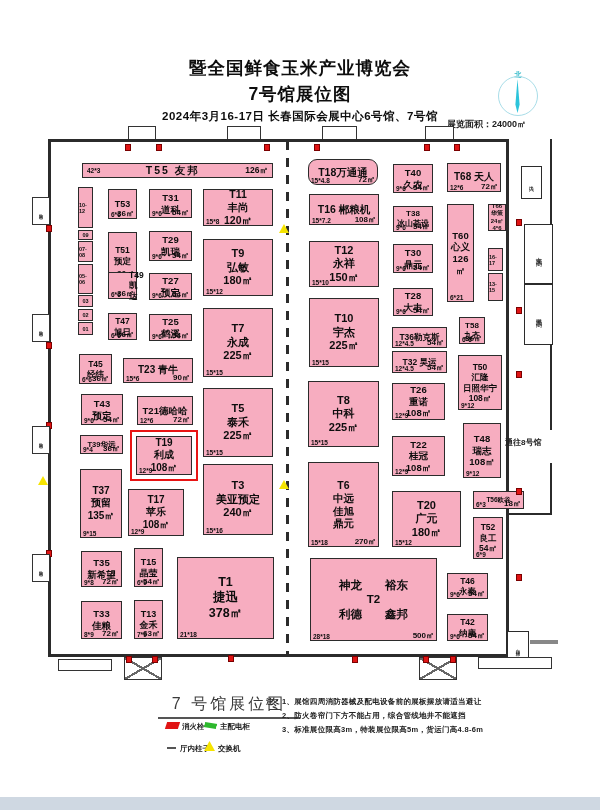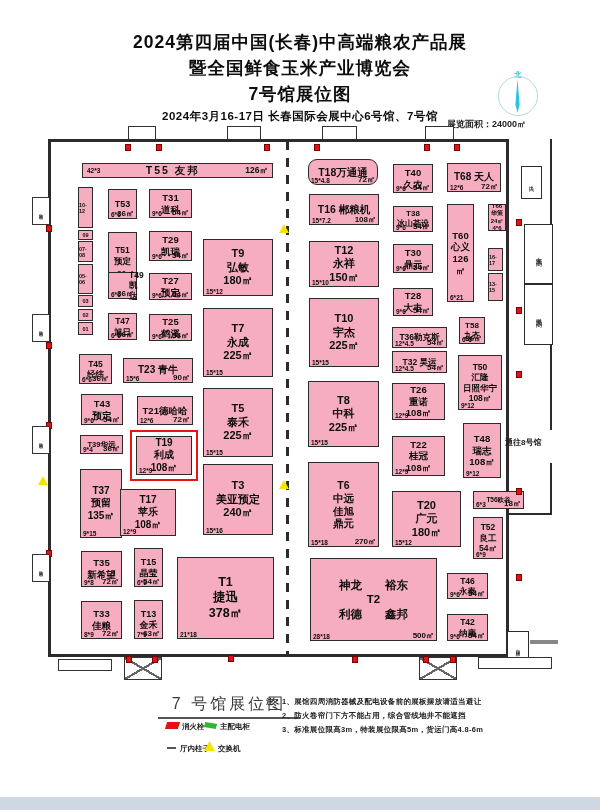--- a/index.html
+++ b/index.html
@@ -62,21 +62,20 @@
   .li-switch{left:204px;top:741px;width:11px;height:10px;background:#f6e400;clip-path:polygon(50% 0,100% 100%,0 100%);}
   .note-line{position:absolute;left:282px;font-size:7.5px;font-weight:700;color:#222;letter-spacing:0.3px;}
   .note-label{position:absolute;left:266px;top:697px;font-size:7.5px;font-weight:700;color:#222;}
   .page-edge{position:absolute;left:0;bottom:0;width:600px;height:13px;background:#cfd8e2;}
 </style>
 </head>
 <body>
 
 <div id="page">
 
-  <div class="title-line t1">2024第四届中国(长春)中高端粮农产品展</div>
   <div class="title-line t2">暨全国鲜食玉米产业博览会</div>
   <div class="title-line t3">7号馆展位图</div>
   <div class="title-line tsub">2024年3月16-17日  长春国际会展中心6号馆、7号馆</div>
   <div class="area-note">展览面积：24000㎡</div>
   <div class="compass">
     <div class="north">北</div>
     <div class="circle"></div>
     <div class="needle"></div>
   </div>
 
@@ -124,20 +123,28 @@
         <span class="br">36㎡</span>
       </div>
       <div class="booth" style="left: 149px; top: 189px; width: 43px; height: 29px; font-size: 9.5px;">
         <div class="blines">
           <div>T31</div>
           <div>道科</div>
         </div>
         <span class="bl">9*6</span>
         <span class="br">54㎡</span>
       </div>
+      <div class="booth" style="left: 203px; top: 189px; width: 70px; height: 37px; font-size: 10.5px;">
+        <div class="blines">
+          <div>T11</div>
+          <div>丰尚</div>
+          <div>120㎡</div>
+        </div>
+        <span class="bl">15*8</span>
+      </div>
       <div class="booth" style="left: 108px; top: 232px; width: 29px; height: 47px; font-size: 8.5px;">
         <div class="blines">
           <div>T51</div>
           <div>预定</div>
         </div>
         <span class="bl">6*6</span>
         <span class="br">36㎡</span>
       </div>
       <div class="booth" style="left: 149px; top: 231px; width: 43px; height: 30px; font-size: 9.5px;">
         <div class="blines">
@@ -249,21 +256,21 @@
         <span class="bl">12*9</span>
       </div>
       <div class="booth" style="left: 80px; top: 469px; width: 42px; height: 69px; font-size: 10px;">
         <div class="blines">
           <div>T37</div>
           <div>预留</div>
           <div>135㎡</div>
         </div>
         <span class="bl">9*15</span>
       </div>
-      <div class="booth" style="left: 120px; top: 489px; width: 56px; height: 47px; font-size: 10px; justify-content: flex-end;">
+      <div class="booth" style="left: 128px; top: 489px; width: 56px; height: 47px; font-size: 10px; justify-content: flex-end;">
         <div class="blines">
           <div>T17</div>
           <div>苹乐</div>
           <div>108㎡</div>
         </div>
         <span class="bl">12*9</span>
       </div>
       <div class="booth" style="left: 203px; top: 457px; width: 70px; height: 71px; font-size: 11px; margin-top: 7px;">
         <div class="blines">
           <div>T3</div>

